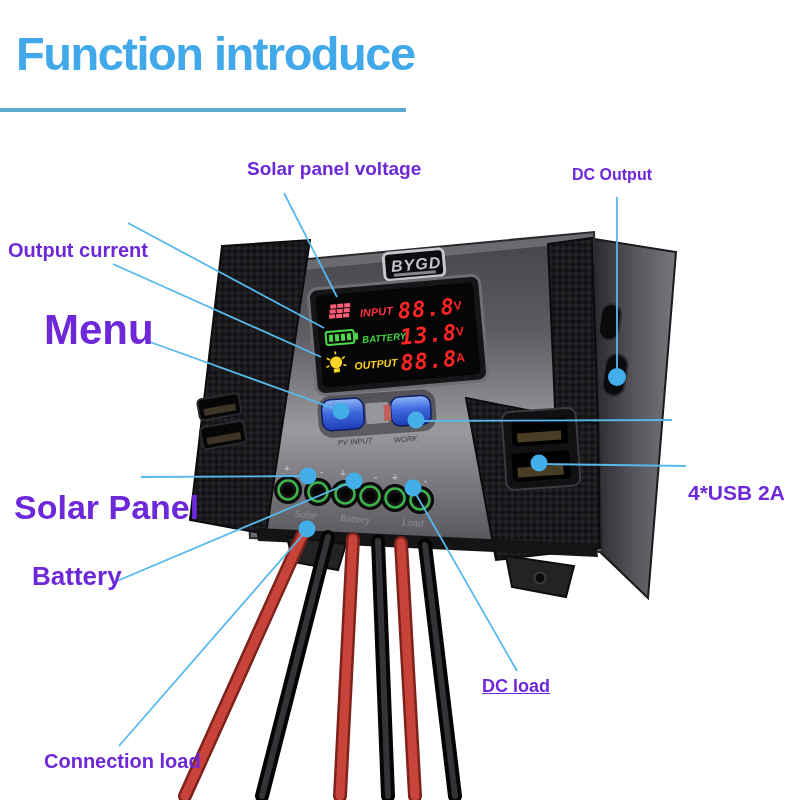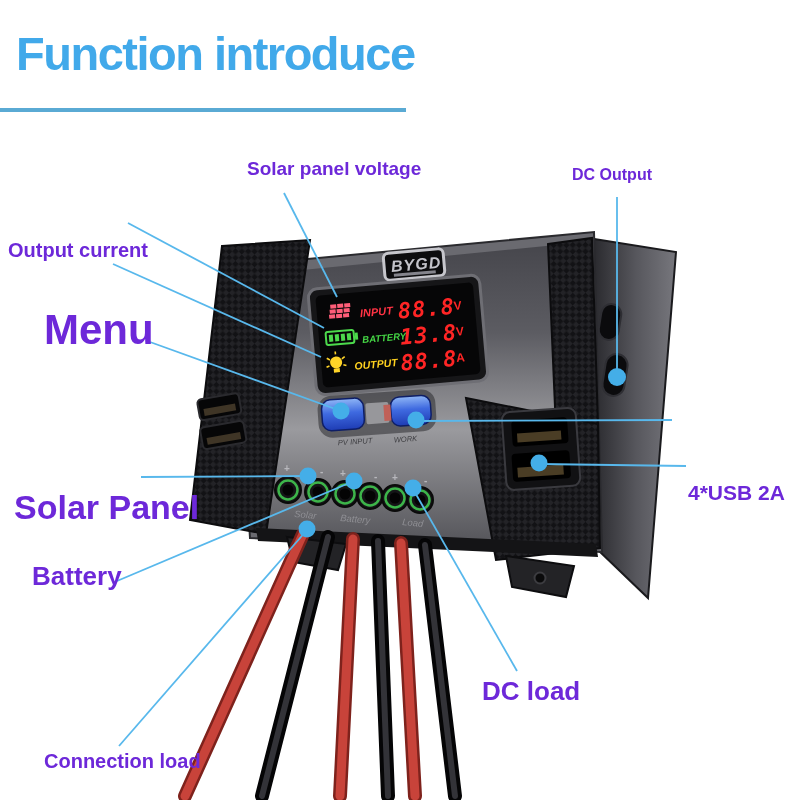--- a/index.html
+++ b/index.html
@@ -20,21 +20,21 @@
   <h1 id="page-title">Function introduce</h1>
   <div id="title-underline"></div>
 
   <div class="lbl" style="left:247px;top:158px;font-size:19px;">Solar panel voltage</div>
   <div class="lbl" style="left:572px;top:166px;font-size:16px;">DC Output</div>
   <div class="lbl" style="left:8px;top:239px;font-size:20px;">Output current</div>
   <div class="lbl" style="left:44px;top:306px;font-size:42px;">Menu</div>
   <div class="lbl" style="left:14px;top:458px;font-size:34px;margin-top:30px;">Solar Panel</div>
   <div class="lbl" style="left:688px;top:449px;font-size:21px;margin-top:32px;">4*USB 2A</div>
   <div class="lbl" style="left:32px;top:561px;font-size:26px;">Battery</div>
-  <div class="lbl" style="left:482px;top:676px;font-size:26px;">DC load</div>
+  <div class="lbl" style="left:482px;top:676px;font-size:18px;text-decoration:underline;">DC load</div>
   <div class="lbl" style="left:44px;top:750px;font-size:20px;">Connection load</div>
 
   <svg id="device-svg" width="800" height="800" viewBox="0 0 800 800">
     <defs>
       <pattern id="carbon" width="9" height="9" patternUnits="userSpaceOnUse" patternTransform="rotate(45)">
         <rect width="9" height="9" fill="#232327"></rect>
         <rect width="4.5" height="4.5" fill="#121215"></rect>
         <rect x="4.5" y="4.5" width="4.5" height="4.5" fill="#121215"></rect>
       </pattern>
       <linearGradient id="faceGrad" x1="0" y1="0" x2="0" y2="1">

